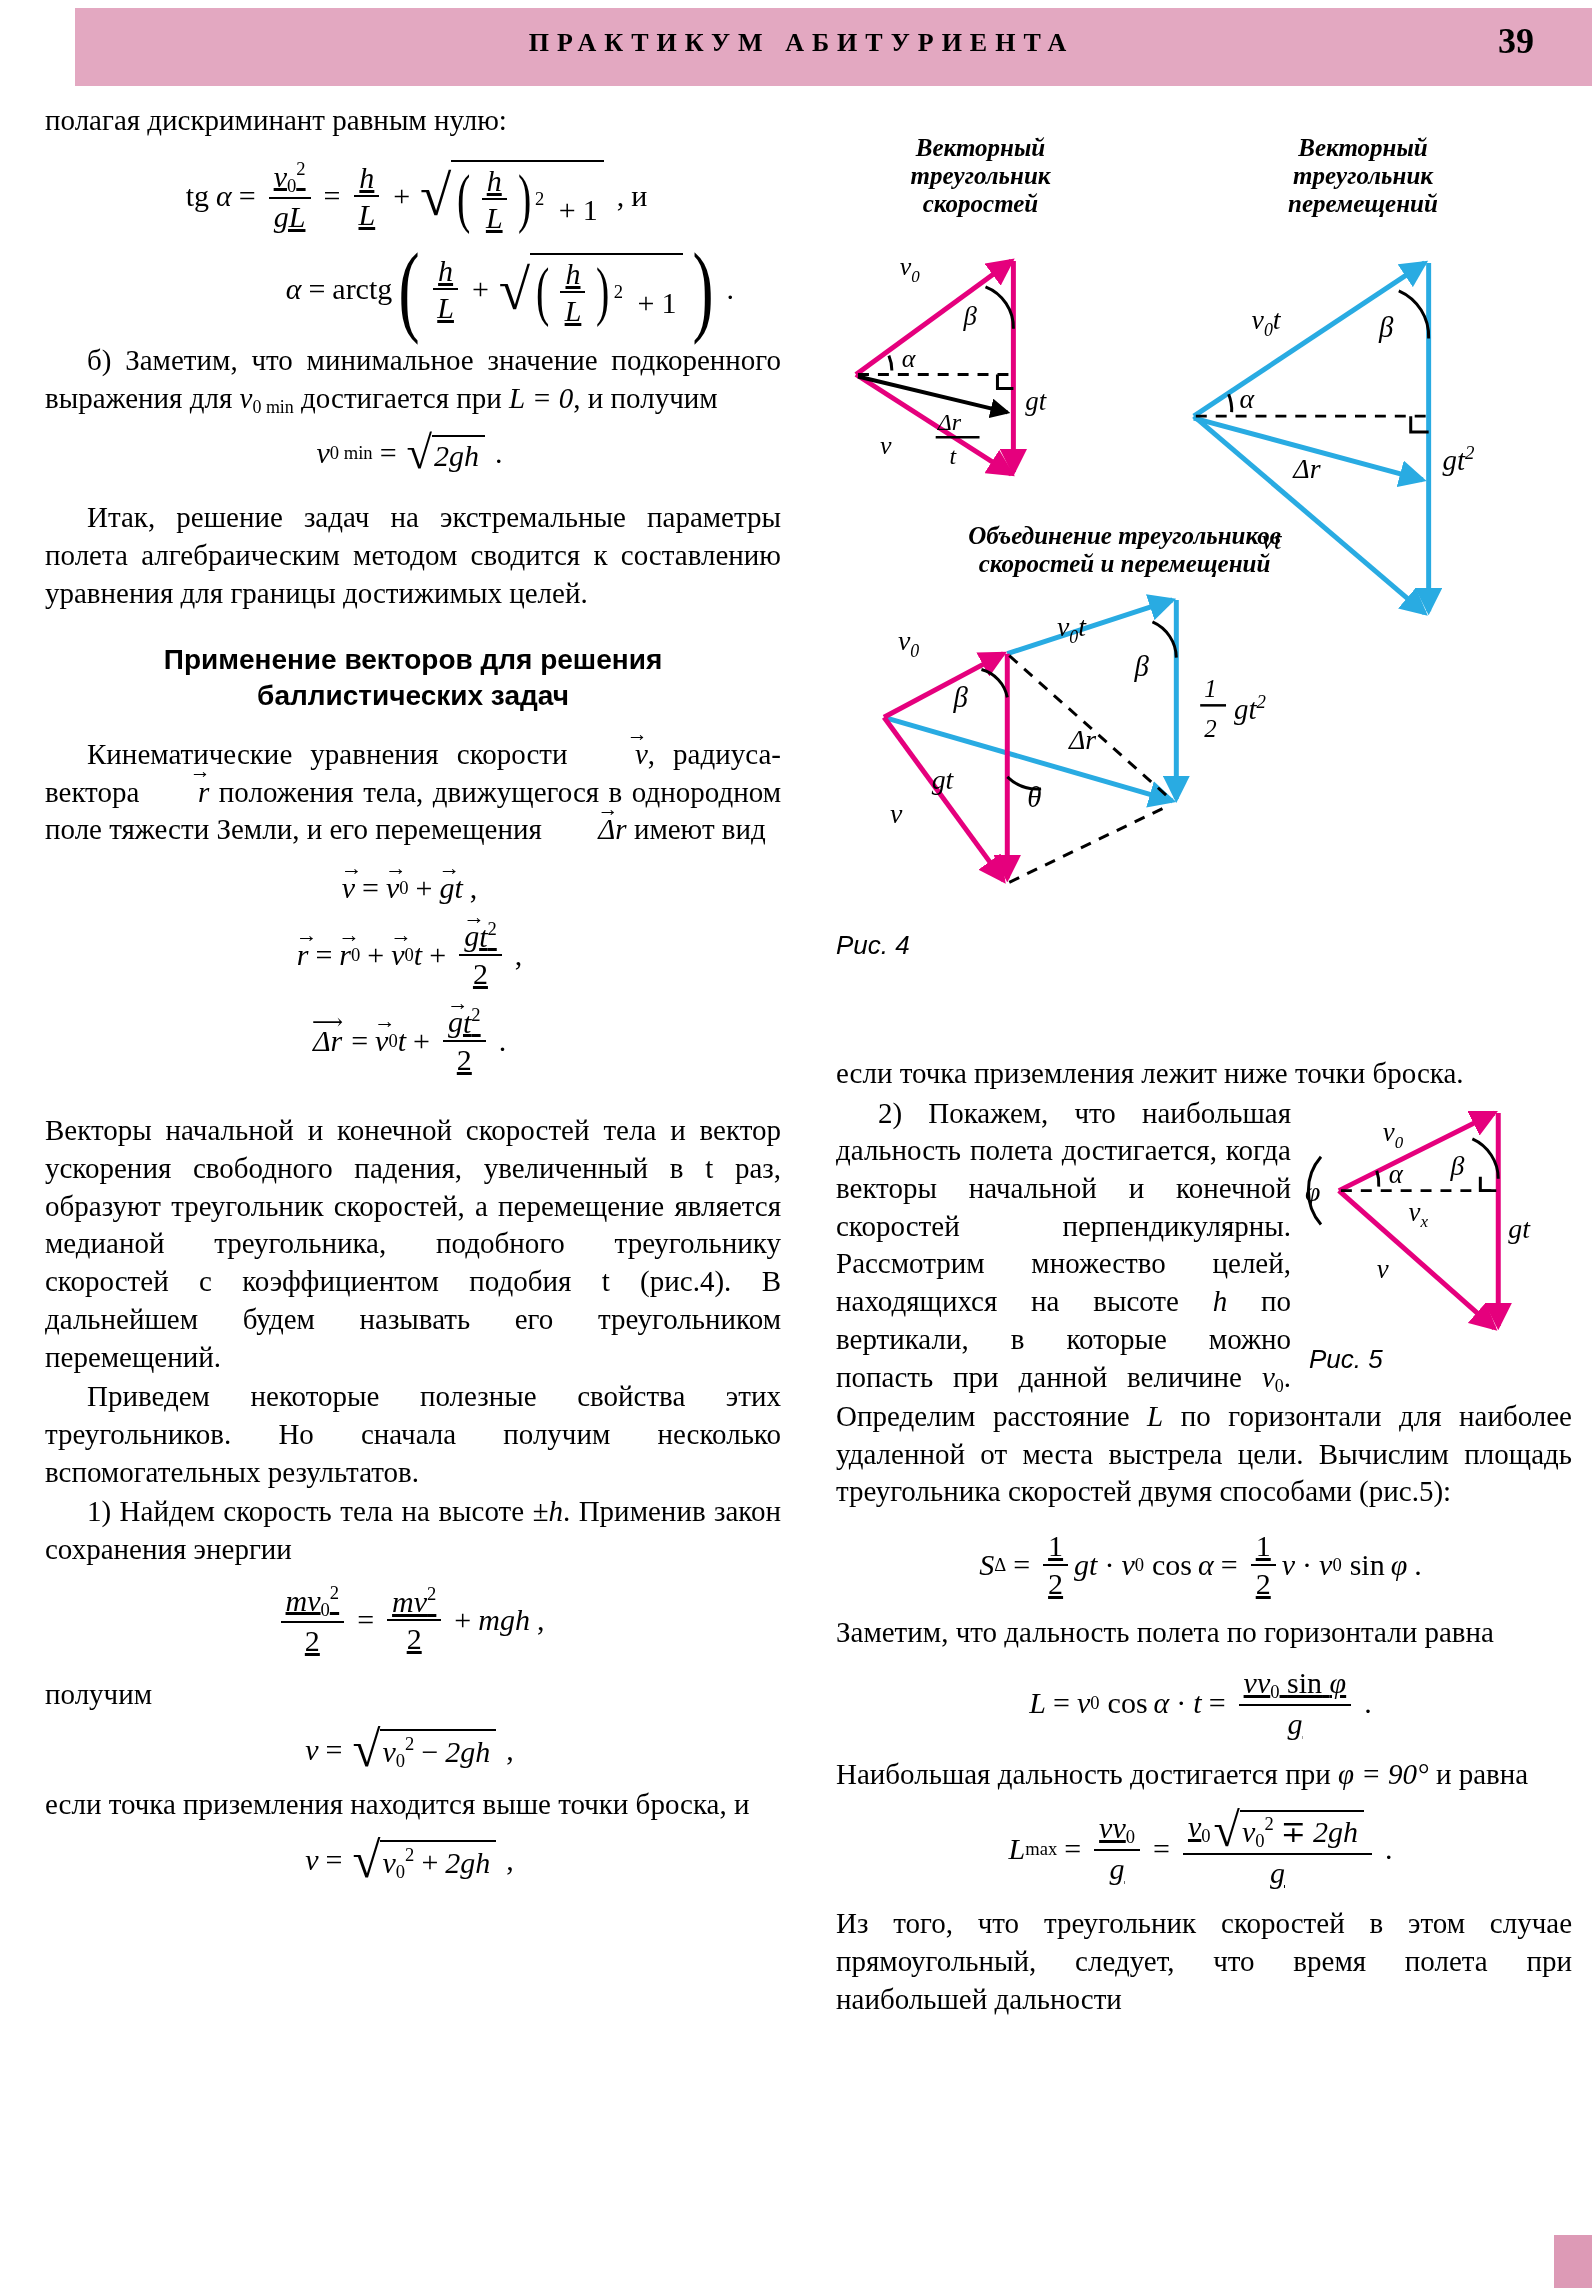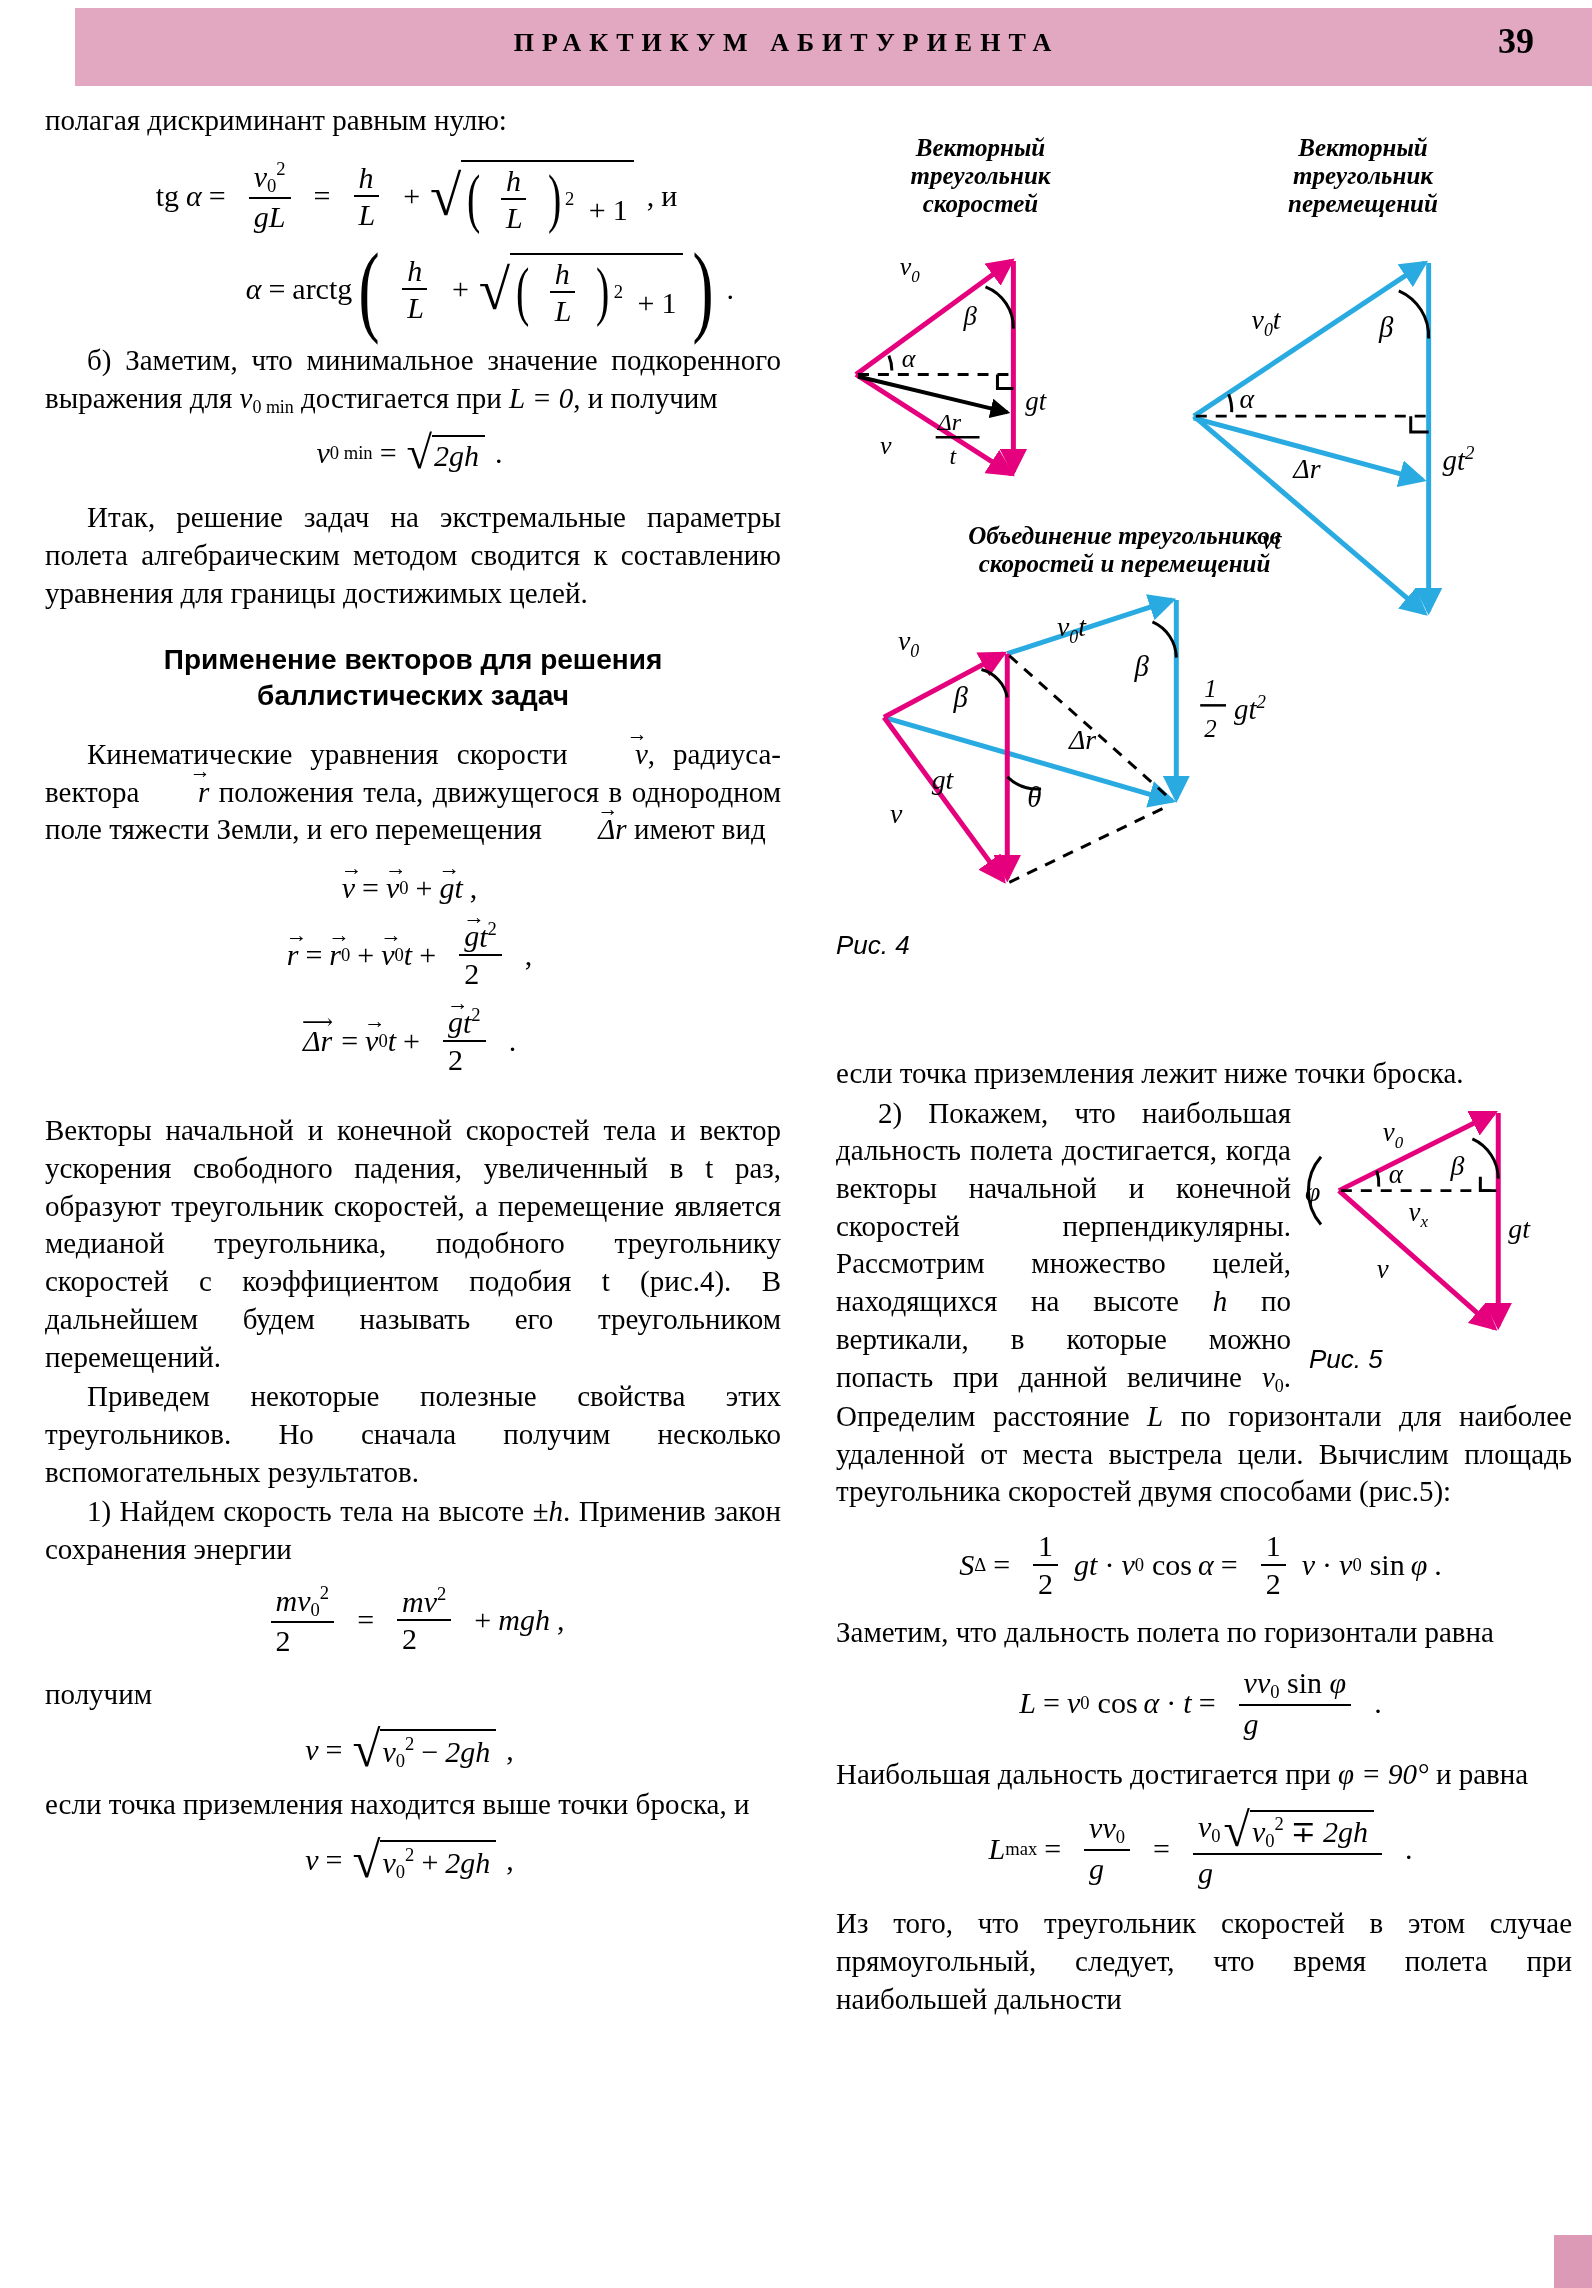--- a/index.html
+++ b/index.html
@@ -10,20 +10,21 @@
   }
   
   .header-band{
     position:absolute;left:75px;top:8px;width:1517px;height:78px;
     background:#e3a8c1;
   }
   .header-title{
     position:absolute;left:0;top:20px;width:1423px;text-align:center;
     font-size:26px;font-weight:bold;letter-spacing:8px;
     font-family:"Liberation Serif","DejaVu Serif",serif;
+    padding-left:15px;
   }
   .header-page{
     position:absolute;right:58px;top:12px;
     font-size:36px;font-weight:bold;
   }
   .corner-mark{
     position:absolute;right:0;bottom:0;width:38px;height:54px;background:#dd9ab6;
   }
   
   .col{position:absolute;top:102px;width:736px;}
@@ -40,22 +41,22 @@
     margin:30px 0 22px 0;
   }
   
   .eq{display:flex;justify-content:center;align-items:center;
       margin:14px 0;font-size:30px;font-family:"Liberation Serif","DejaVu Serif",serif;}
   .eq.right{justify-content:flex-end;padding-right:40px;}
   .mi{font-style:italic;}
   .mo{margin:0 7px;font-style:normal;}
   .sub{font-size:0.62em;vertical-align:-0.28em;font-style:normal;}
   .sup{font-size:0.62em;vertical-align:0.62em;font-style:normal;}
-  .frac{display:inline-flex;flex-direction:column;align-items:flex-start;
-        vertical-align:middle;margin:0 16px;}
+  .frac{display:inline-flex;flex-direction:column;align-items:center;
+        vertical-align:middle;margin:0 6px;text-decoration:underline;}
   .frac>.num{border-bottom:2px solid #000;padding:0 5px 1px 5px;line-height:1.12;}
   .frac>.den{padding:1px 5px 0 5px;line-height:1.12;}
   .sqrt{display:inline-flex;align-items:stretch;vertical-align:middle;margin:0 3px;}
   .sqrt .radical{font-size:1.0em;display:flex;align-items:center;}
   .sqrt .radicand{border-top:2px solid #000;padding:2px 6px 0 2px;margin-top:2px;}
   .paren{display:inline-flex;align-items:center;font-size:1.0em;}
   .bigparen{font-size:2.15em;font-weight:300;line-height:0.75;display:inline-block;
             transform:scaleX(0.62);font-style:normal;}
   .vecwrap{position:relative;display:inline-block;font-style:italic;}
   .vecwrap>.arr{position:absolute;left:-1px;top:-0.58em;font-size:0.72em;

